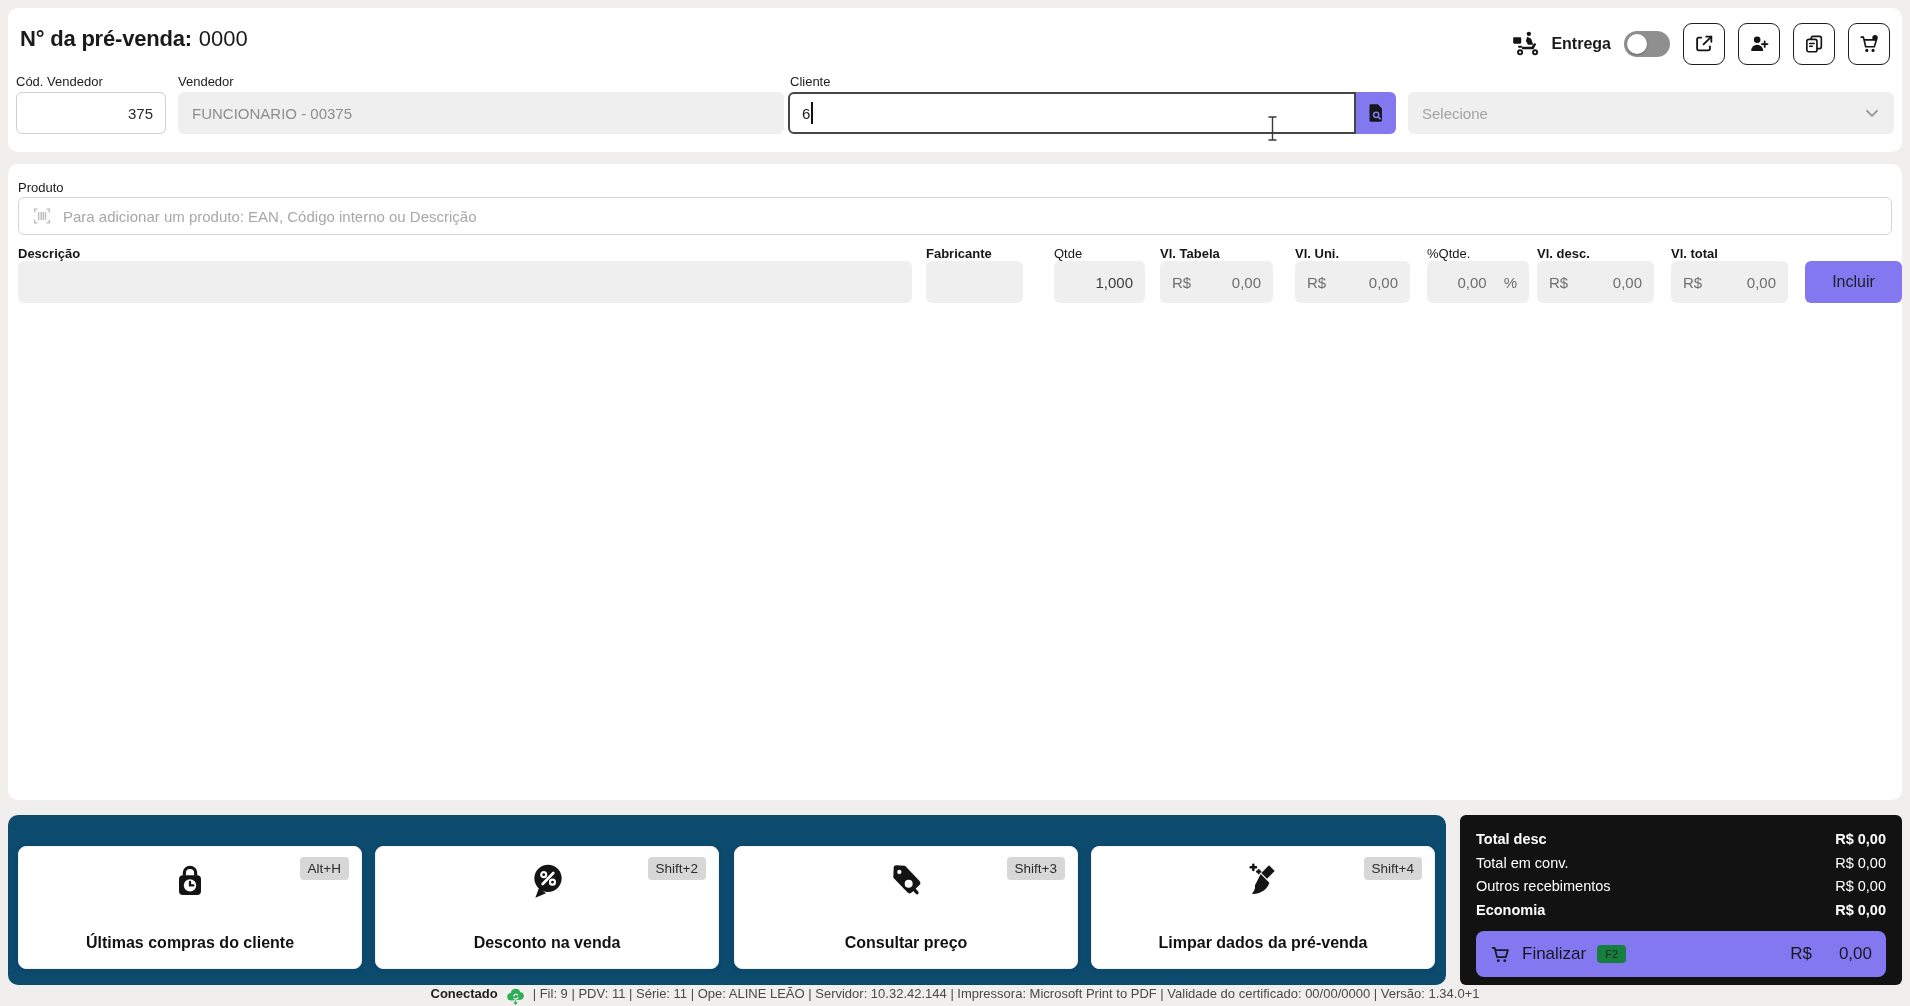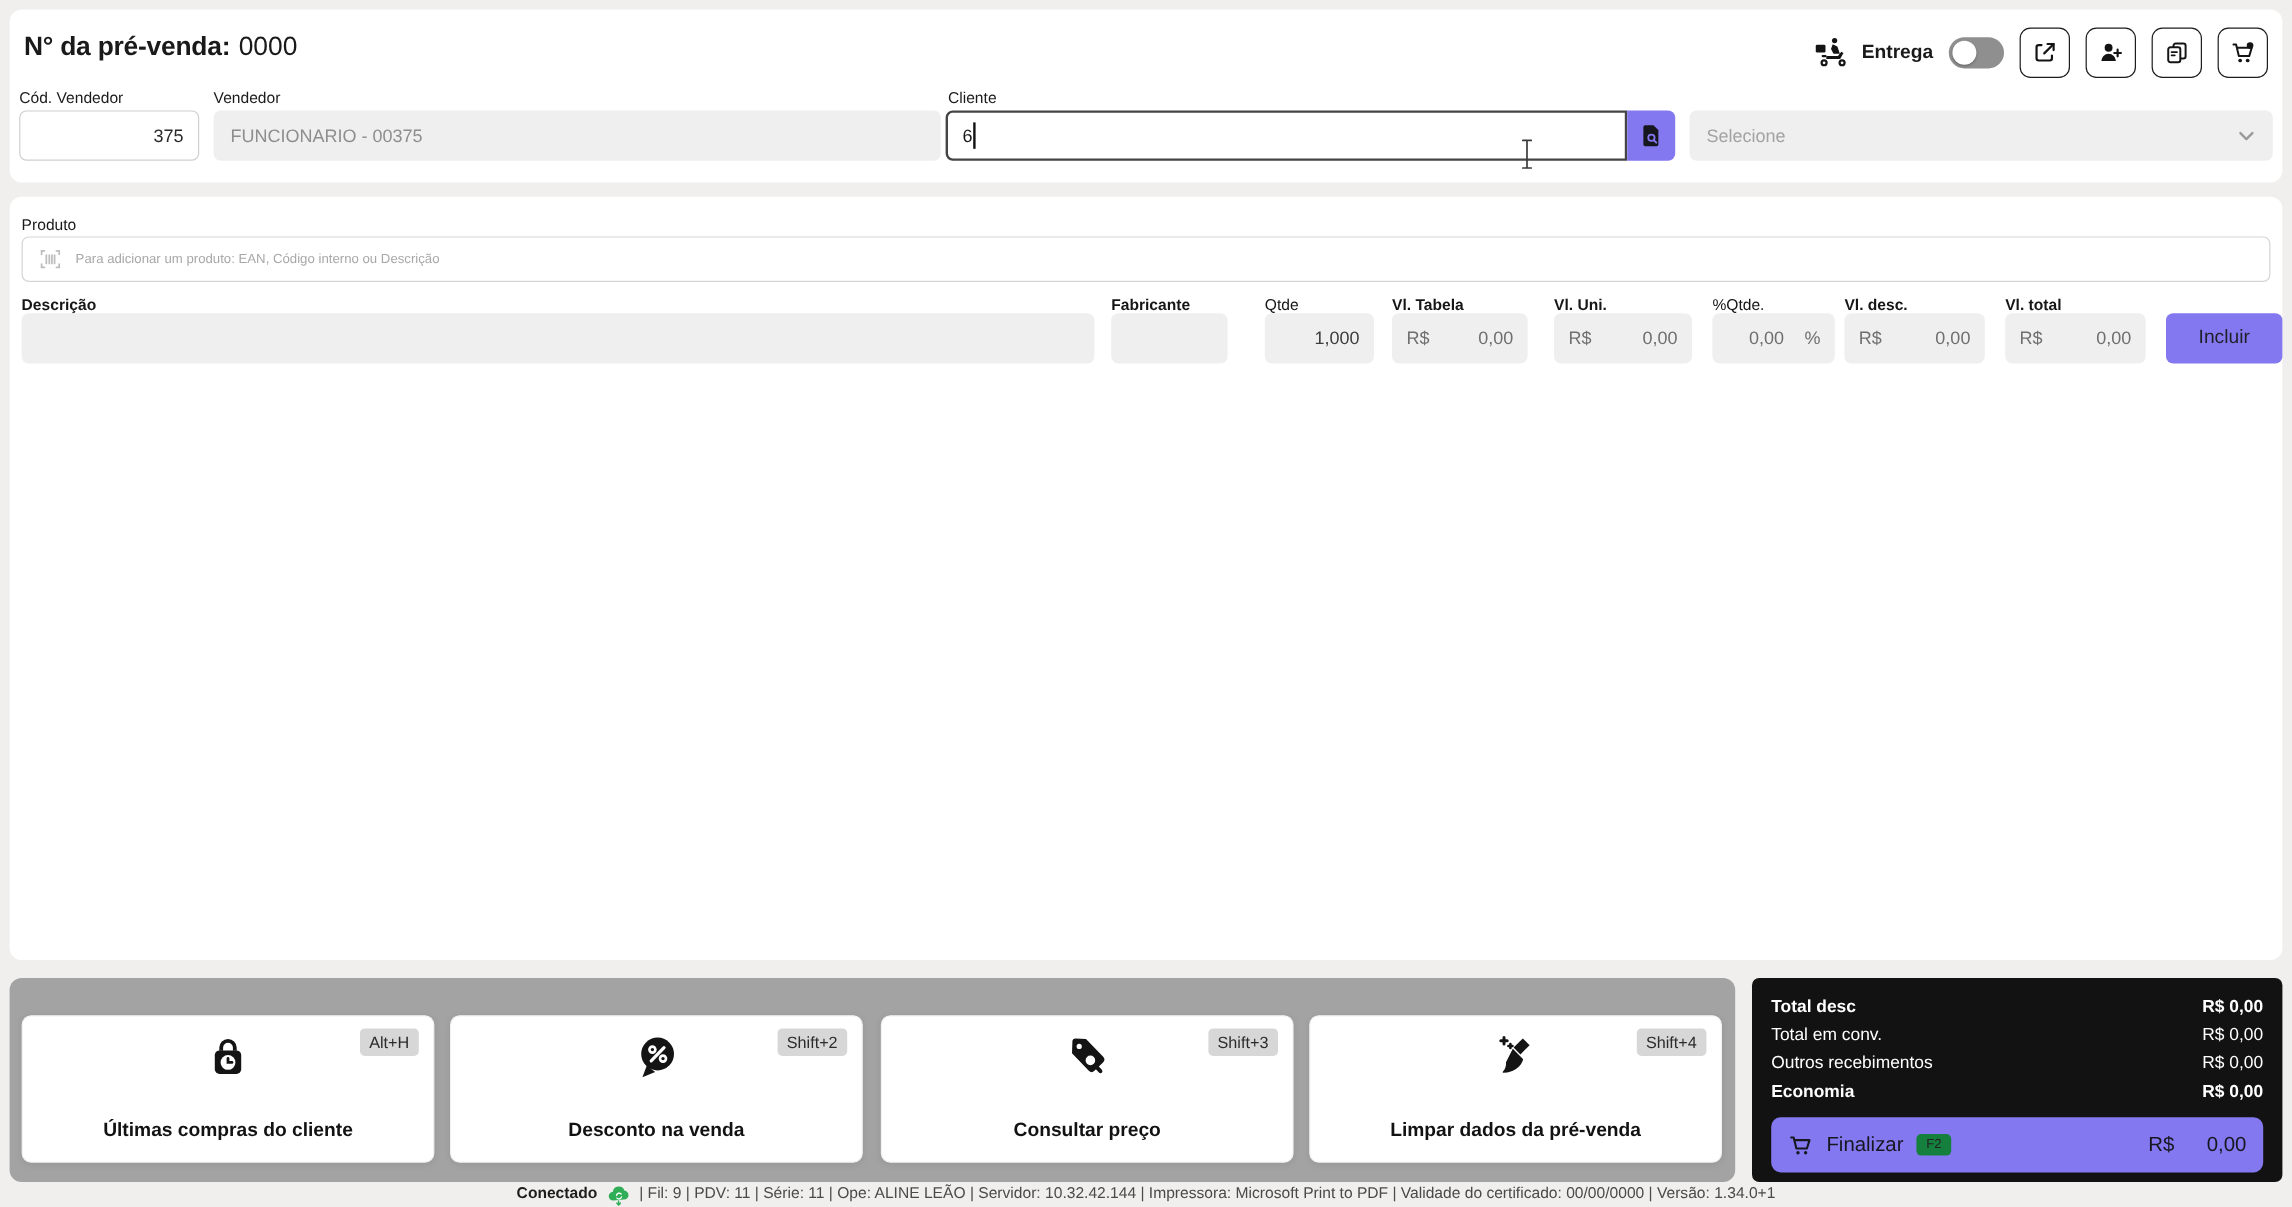--- a/index.html
+++ b/index.html
@@ -7,21 +7,21 @@
   body {
     position: relative;
     background: #f0efed;
     font-family: "Liberation Sans", sans-serif;
     color: #1a1a1a;
     overflow: hidden;
   }
   .card { position: absolute; background: #fff; border-radius: 10px; }
   #card-top  { left: 8px; top: 8px;   width: 1894px; height: 144px; }
   #card-main { left: 8px; top: 164px; width: 1894px; height: 636px; }
-  #bottom-bar{ left: 8px; top: 815px; width: 1438px; height: 170px; background: #a3a3a3; }
+  #bottom-bar{ left: 8px; top: 815px; width: 1438px; height: 170px; background: #0c4a6e; }
 
   
   .title { position: absolute; left: 12px; top: 18px; font-size: 22px; }
   .title-b { font-weight: bold; letter-spacing: -0.2px; }
   .title-v { margin-left: 7px; }
 
   .header-right { position: absolute; right: 12px; top: 14px; height: 44px;
                   display: flex; align-items: center; gap: 13px; }
   .entrega-label { font-size: 16px; font-weight: bold; margin-left: -4px; }
   .toggle { width: 46px; height: 26px; background: #8f8f8f; border-radius: 13px;
@@ -48,21 +48,21 @@
   .searchbtn { width: 40px; height: 42px; border: none; background: var(--accent);
                border-radius: 0 6px 6px 0; display: grid; place-items: center; cursor: pointer; }
   .select-chevron { margin-left: auto; margin-right: 12px; }
   .ibeam { position: absolute; left: 1258px; top: 107px; }
 
   
   .produto-label { position: absolute; left: 10px; top: 16px; font-size: 13px; }
   .produto-input { position: absolute; left: 10px; top: 33px; width: 1874px; height: 38px;
                    border: 1px solid #d5d5d5; border-radius: 6px; background: #fff;
                    display: flex; align-items: center; gap: 10px; padding: 0 12px;
-                   font-size: 11px; color: #a8a8a8; }
+                   font-size: 15px; color: #a8a8a8; }
   .col-label { position: absolute; top: 82px; font-size: 13px; color: #161616; }
   .col-label.bold { font-weight: bold; }
   .pfield { position: absolute; top: 97px; height: 42px; background: #efefef; border-radius: 6px;
             display: flex; align-items: center; font-size: 15px; color: #6f6f6f; }
   .pfield .cur { padding-left: 12px; }
   .pfield .val { margin-left: auto; padding-right: 12px; }
   .btn-incluir { position: absolute; left: 1797px; top: 97px; width: 97px; height: 42px;
                  background: var(--accent); color: #20202a; border: none; border-radius: 6px;
                  font-size: 16px; font-family: inherit; cursor: pointer; }
 

